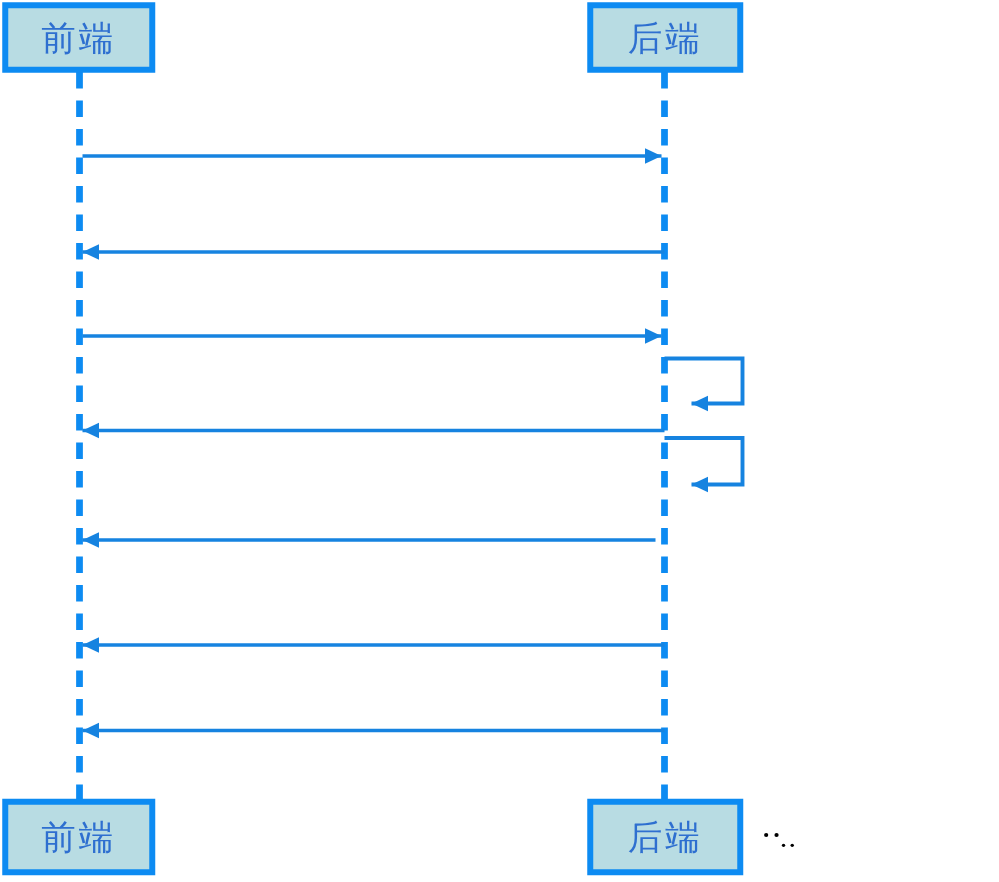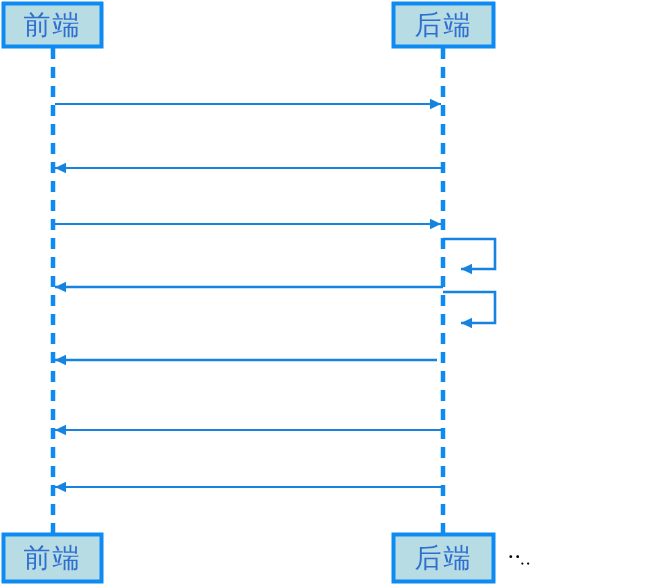--- a/index.html
+++ b/index.html
@@ -24,21 +24,21 @@
     width: 666px;
     height: 588px;
   }
   .actor-box-label {
     position: absolute;
     display: flex;
     align-items: center;
     justify-content: center;
     box-sizing: border-box;
     font-family: "DejaVu Sans", sans-serif;
-    font-size: 27px;
+    font-size: 23px;
     font-weight: 400;
     letter-spacing: 2px;
     color: #2e6fd0;
     pointer-events: none;
   }
   #watermark {
     position: absolute;
     left: 503px;
     top: 541px;
     width: 160px;

